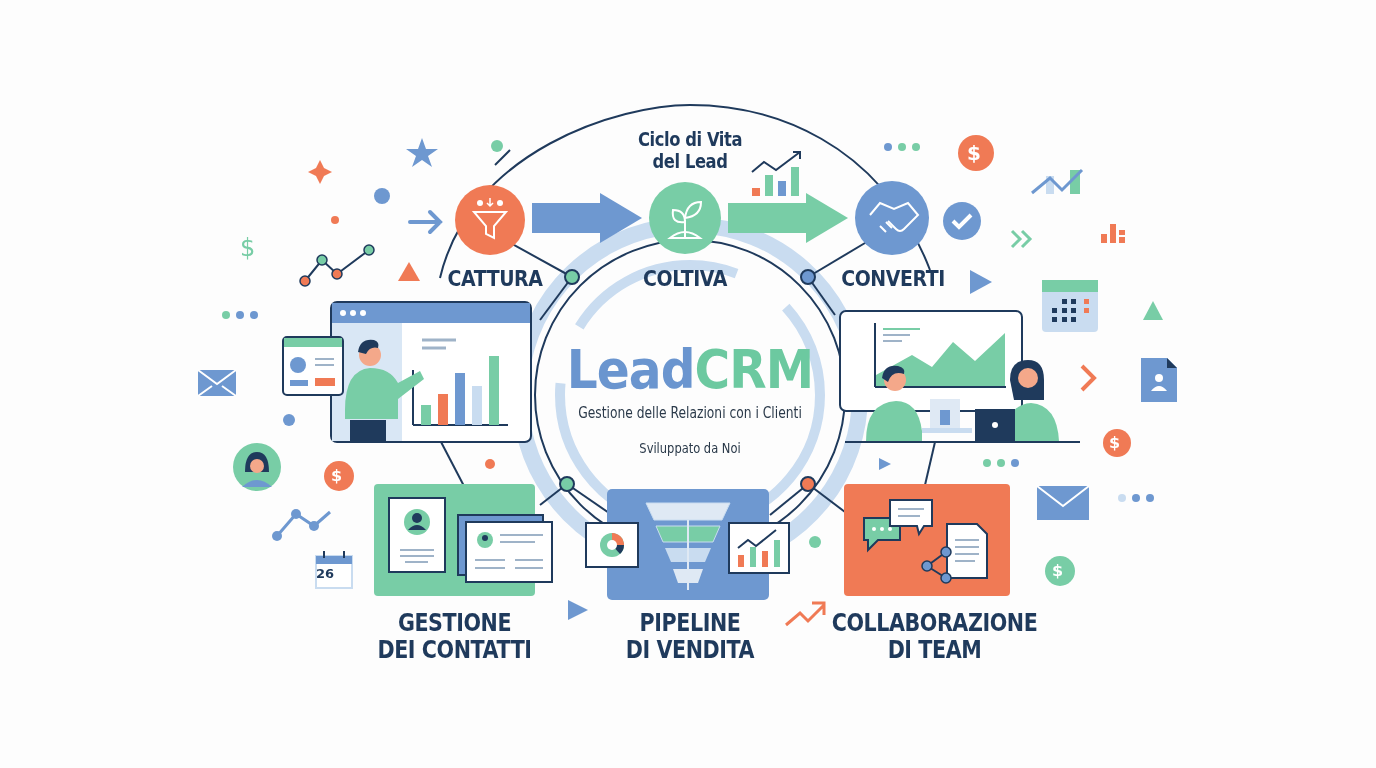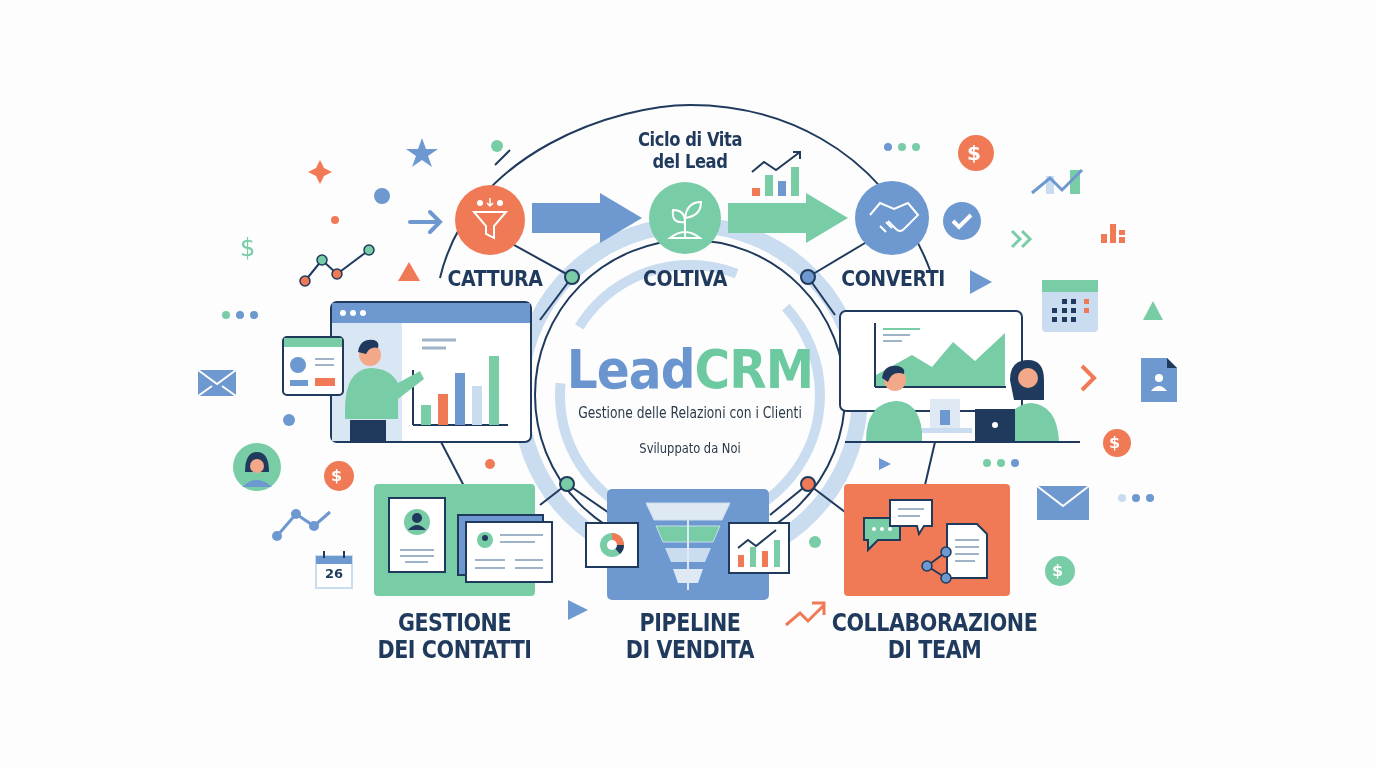--- a/index.html
+++ b/index.html
@@ -311,21 +311,21 @@
 <div class="label stage-label" style="left:420px;top:266px;width:150px;">CATTURA</div>
 <div class="label stage-label" style="left:610px;top:266px;width:150px;">COLTIVA</div>
 <div class="label stage-label" style="left:818px;top:266px;width:150px;">CONVERTI</div>
 
 <div class="brand">
   <span class="b1">Lead</span><span class="b2">CRM</span>
 </div>
 <div class="subtitle">Gestione delle Relazioni con i Clienti</div>
 <div class="credit">Sviluppato da Noi</div>
 
-<div class="abs" style="left:316px;top:566px;width:36px;text-align:center;font-family:'DejaVu Sans',sans-serif;font-weight:bold;font-size:13px;color:#1f3a5c;">26</div>
+<div class="abs" style="left:316px;top:566px;width:36px;text-align:left;font-family:'DejaVu Sans',sans-serif;font-weight:bold;font-size:13px;color:#1f3a5c;">26</div>
 
 <div class="abs" style="left:240px;top:234px;font-family:'DejaVu Sans',sans-serif;font-size:24px;color:#78cda6;">$</div>
 <div class="abs" style="left:331px;top:466px;font-family:'DejaVu Sans',sans-serif;font-weight:bold;font-size:16px;color:#fff;">$</div>
 <div class="abs" style="left:967px;top:141px;font-family:'DejaVu Sans',sans-serif;font-weight:bold;font-size:20px;color:#fff;">$</div>
 <div class="abs" style="left:1109px;top:433px;font-family:'DejaVu Sans',sans-serif;font-weight:bold;font-size:16px;color:#fff;">$</div>
 <div class="abs" style="left:1052px;top:561px;font-family:'DejaVu Sans',sans-serif;font-weight:bold;font-size:16px;color:#fff;">$</div>
 
 <div class="label feat-label" style="left:352px;top:610px;width:205px;">
   <div>GESTIONE</div>
   <div>DEI CONTATTI</div>

